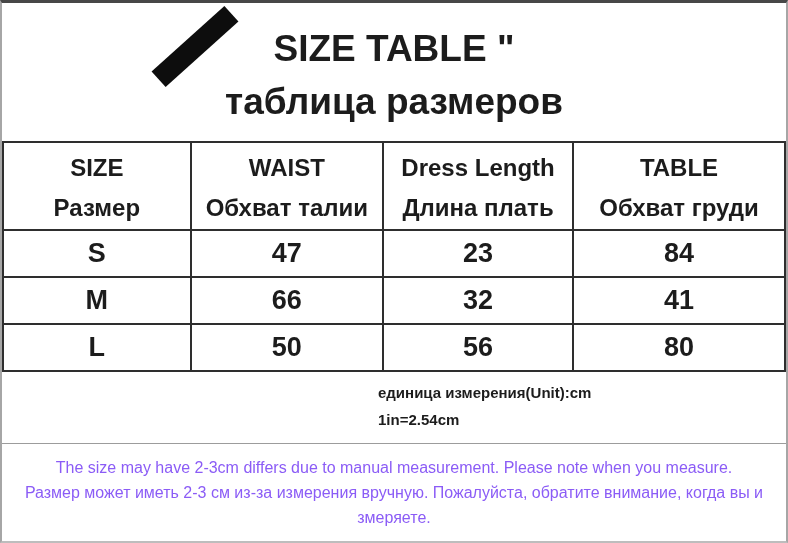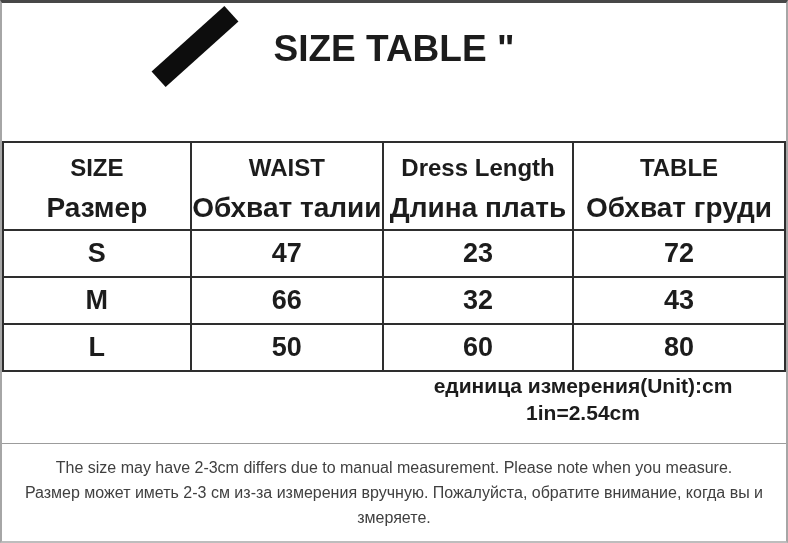--- a/index.html
+++ b/index.html
@@ -53,57 +53,58 @@
   }
   table.size-table th,
   table.size-table td {
     border: 2px solid #2e2e2e;
     text-align: center;
     font-weight: bold;
     padding: 0;
   }
   table.size-table thead th { height: 88px; vertical-align: top; margin-left: 21px; }
   .col-en { font-size: 24px; padding-top: 12px; line-height: 26px; }
-  .col-ru { font-size: 28px; padding-top: 14px; line-height: 26px; }
+  .col-ru { font-size: 24px; padding-top: 14px; line-height: 26px; }
   table.size-table tbody td {
     height: 47px;
     font-size: 27px;
   }
 
   
   .unit-section { height: 71px; }
   .unit-block {
     width: 410px;
     margin-left: 376px;
-    text-align: center;
+    text-align: left;
     font-weight: bold;
-    font-size: 21px;
+    font-size: 15px;
     line-height: 27px;
-    padding-top: 0;
+    padding-top: 7px;
   }
 
   
   .notes-section {
     border-top: 1px solid #9c9c9c;
     text-align: center;
     padding-top: 11px;
     font-size: 16px;
-    color: #404040;
+    color: #8b5cf6;
     line-height: 25px;
   }
   .note-line { white-space: nowrap; }
 </style>
 </head>
 <body>
 
 <div class="page">
 
   <div class="title-section">
     <span class="slash-icon"></span>
     <div class="title-en">SIZE TABLE "</div>
+    <div class="title-ru">таблица размеров</div>
   </div>
 
   <table class="size-table">
     <colgroup>
       <col style="width:24%">
       <col style="width:24.6%">
       <col style="width:24.3%">
       <col style="width:27.1%">
     </colgroup>
     <thead>
@@ -124,32 +125,32 @@
           <div class="col-en">TABLE</div>
           <div class="col-ru">Обхват груди</div>
         </th>
       </tr>
     </thead>
     <tbody>
       <tr>
         <td>S</td>
         <td>47</td>
         <td>23</td>
-        <td>72</td>
+        <td>84</td>
       </tr>
       <tr>
         <td>M</td>
         <td>66</td>
         <td>32</td>
-        <td>43</td>
+        <td>41</td>
       </tr>
       <tr>
         <td>L</td>
         <td>50</td>
-        <td>60</td>
+        <td>56</td>
         <td>80</td>
       </tr>
     </tbody>
   </table>
 
   <div class="unit-section">
     <div class="unit-block">
       <div>единица измерения(Unit):cm</div>
       <div>1in=2.54cm</div>
     </div>

